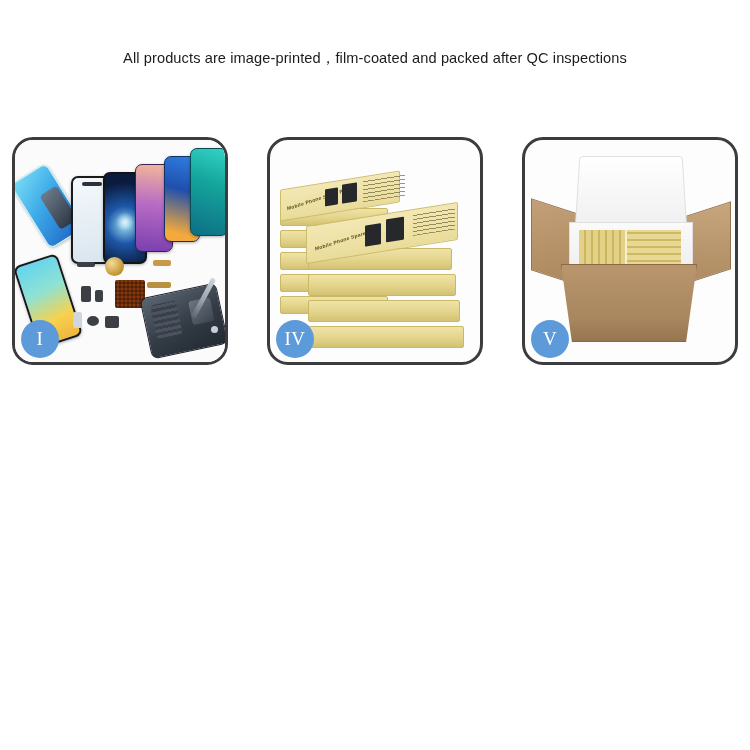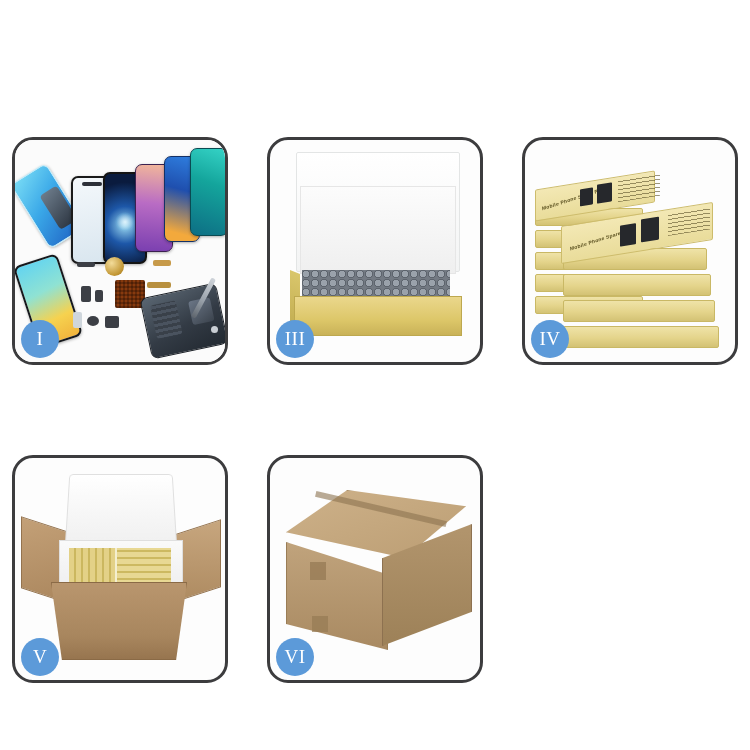--- a/index.html
+++ b/index.html
@@ -389,20 +389,21 @@
   .p6-tape2 {
     position:absolute; left:42px; top:158px;
     width: 16px; height: 16px;
     background: rgba(150,122,84,.7);
   }
 </style>
 </head>
 <body>
 
 <div class="header">
+  <div class="subtitle">All products are image-printed，film-coated and packed after QC inspections</div>
 </div>
 
 <div class="grid">
 
   <div class="panel">
     <div class="scene">
       <div class="p1-bg"></div>
       <div class="screen s-glass"></div>
       <div class="screen s-tg"></div>
       <div class="screen s-dark"></div>
@@ -421,30 +422,20 @@
       <div class="part" style="left:58px;top:172px;width:9px;height:16px;background:#cfd6dc;"></div>
       <div class="part" style="left:132px;top:142px;width:24px;height:6px;background:#b8903f;"></div>
       <div class="chassis"></div>
       <div class="driver"></div>
       <div class="part" style="left:196px;top:186px;width:7px;height:7px;border-radius:50%;background:#c9ced4;"></div>
     </div>
     <div class="badge">I</div>
   </div>
 
 
-  <div class="panel">
-    <div class="scene">
-      <div class="p3-lid"></div>
-      <div class="p3-foam"></div>
-      <div class="p3-bubbles"></div>
-      <div class="p3-box-left"></div>
-      <div class="p3-box-front"></div>
-    </div>
-    <div class="badge">III</div>
-  </div>
 
   <div class="panel">
     <div class="scene">
       <div class="stack">
 
         <div class="bx" style="left:2px;top:46px;width:106px;height:16px;"></div>
         <div class="bx" style="left:2px;top:68px;width:106px;height:16px;"></div>
         <div class="bx" style="left:2px;top:90px;width:106px;height:16px;"></div>
         <div class="bx" style="left:2px;top:112px;width:106px;height:16px;"></div>
         <div class="bx" style="left:2px;top:134px;width:106px;height:16px;"></div>
@@ -477,25 +468,14 @@
       <div class="p5-flapL"></div>
       <div class="p5-flapR"></div>
       <div class="p5-foamlid"></div>
       <div class="p5-foambox"></div>
       <div class="p5-inner"></div>
       <div class="p5-body"></div>
     </div>
     <div class="badge">V</div>
   </div>
 
-  <div class="panel">
-    <div class="scene">
-      <div class="p6-top"></div>
-      <div class="p6-left"></div>
-      <div class="p6-right"></div>
-      <div class="p6-seam"></div>
-      <div class="p6-tape1"></div>
-      <div class="p6-tape2"></div>
-    </div>
-    <div class="badge">VI</div>
-  </div>
 
 </div>
 
 </body></html>

